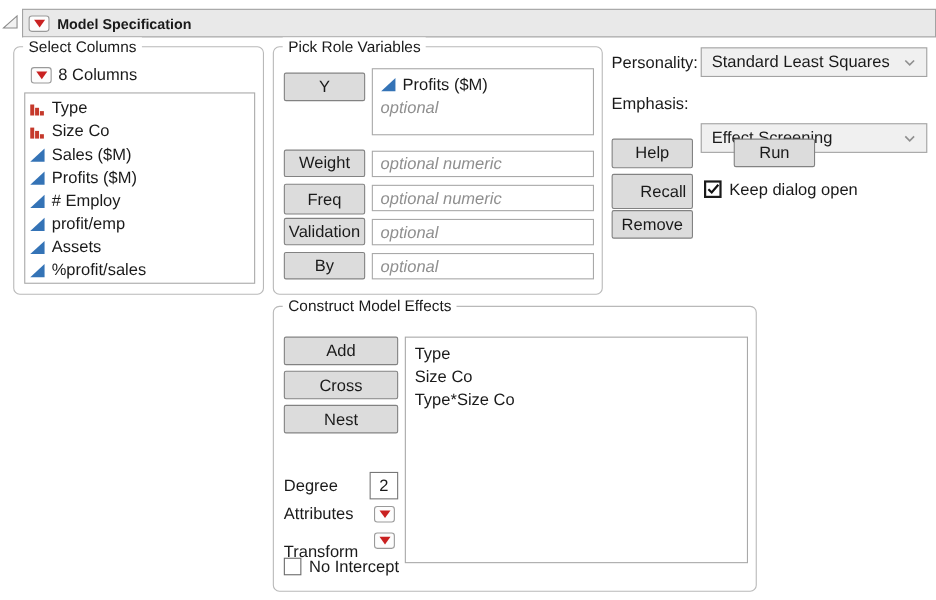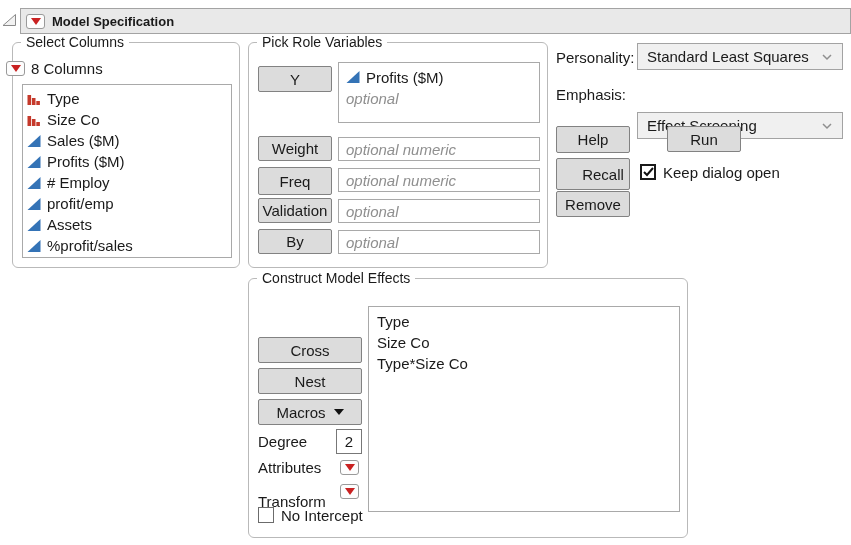--- a/index.html
+++ b/index.html
@@ -110,21 +110,21 @@
   <div class="outline-header">
     <span class="rtri-btn">
         <span class="rtri"></span>
       </span>
     <span class="title">Model Specification</span>
   </div>
 
   <div class="group" style="left:12px; top:42px; width:228px; height:226px;">
     <span class="legend">Select Columns</span>
   </div>
-  <div class="count-row" style="left:6px; top:60px;">
+  <div class="count-row" style="left:28px; top:60px;">
     <span class="rtri-btn">
         <span class="rtri"></span>
       </span>
     <span>8 Columns</span>
   </div>
   <div class="listbox" style="left:22px; top:84px; width:210px; height:174px;">
     <div class="col-item">
       <svg width="14" height="14" viewBox="0 0 14 14">
           <rect x="0.5" y="3" width="3.6" height="10" fill="#c5392b"></rect>
           <rect x="4.9" y="6" width="3.6" height="7" fill="#c5392b"></rect>
@@ -239,26 +239,23 @@
       </svg>
   </div>
   <span class="label" style="left:663px; top:164px;">Keep dialog open</span>
 
   <div class="btn" style="left:556px; top:191px; width:74px; height:26px;">Remove</div>
 
   <div class="group" style="left:248px; top:278px; width:440px; height:260px;">
     <span class="legend">Construct Model Effects</span>
   </div>
 
+  <div class="btn" style="left:258px; top:306px; width:104px; height:26px;">Add</div>
   <div class="btn" style="left:258px; top:337px; width:104px; height:26px;">Cross</div>
   <div class="btn" style="left:258px; top:368px; width:104px; height:26px;">Nest</div>
-  <div class="btn" style="left:258px; top:399px; width:104px; height:26px;">
-    <span>Macros</span>
-    <span class="caret-down"></span>
-  </div>
 
   <span class="label" style="left:258px; top:433px;">Degree</span>
   <div class="degree-box" style="left:336px; top:429px; width:26px; height:25px;">2</div>
 
   <span class="label" style="left:258px; top:459px;">Attributes</span>
   <span class="rtri-btn rtri-abs" style="left:340px; top:460px;">
       <span class="rtri"></span>
     </span>
 
   <span class="label" style="left:258px; top:483px;margin-top:10px;">Transform</span>

